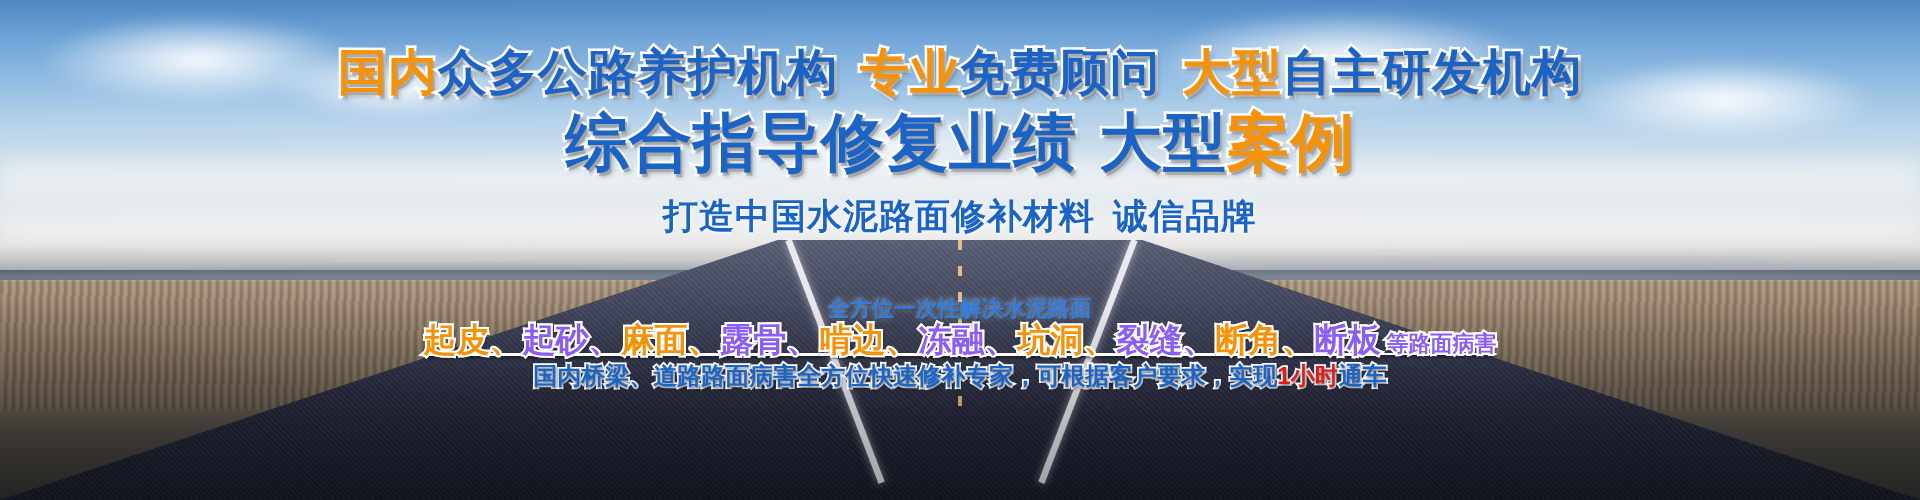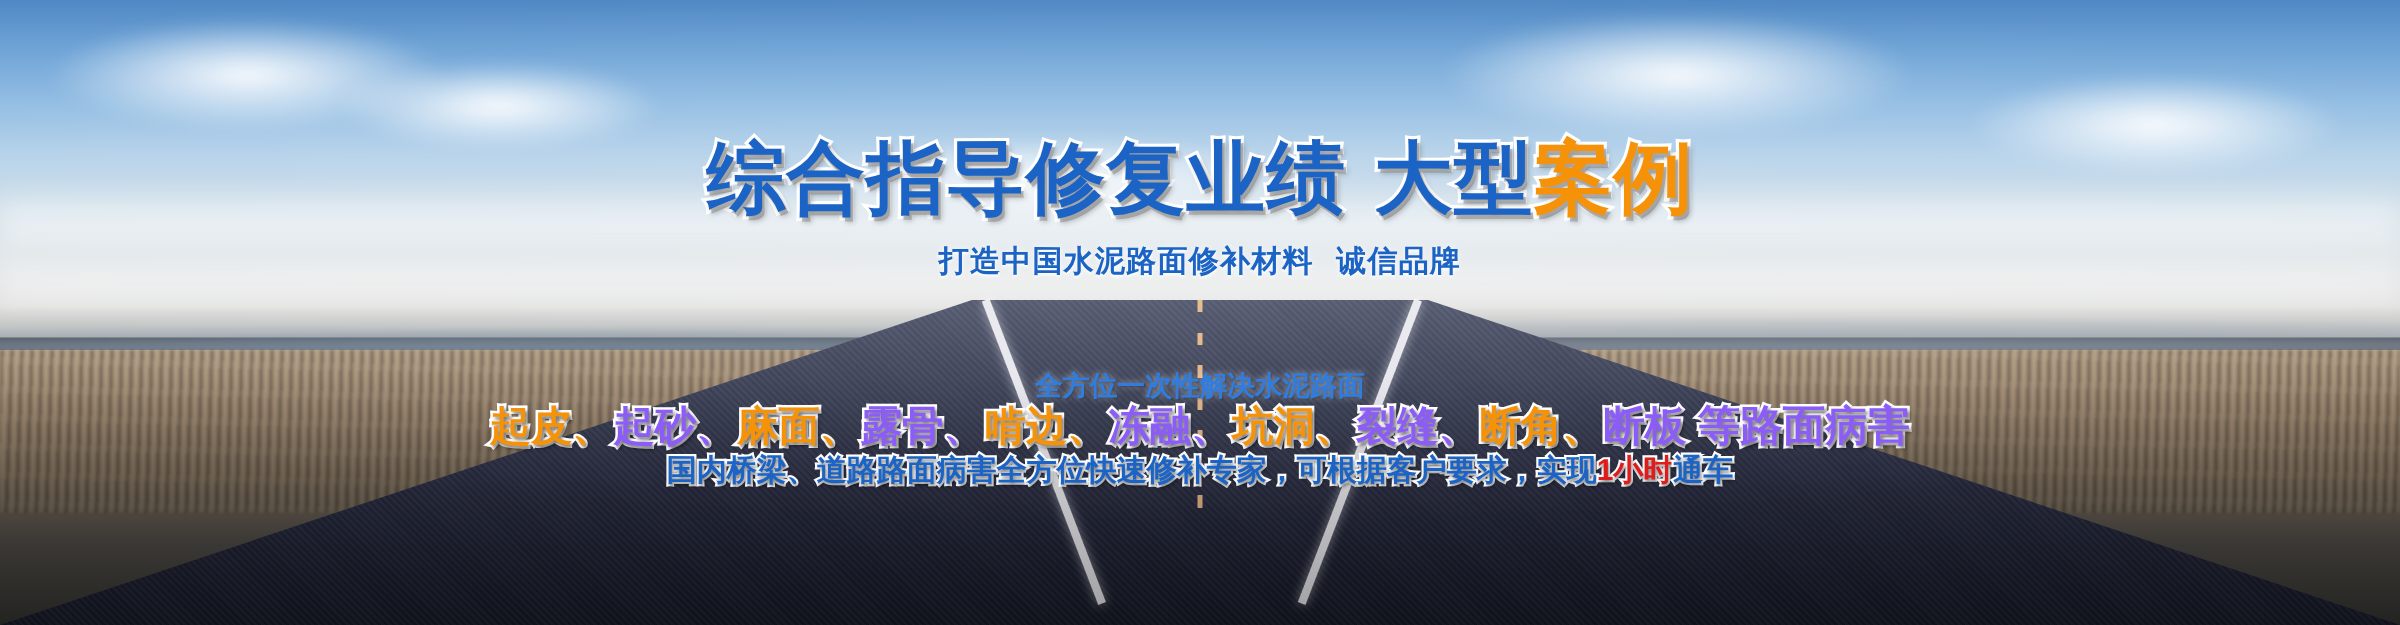--- a/index.html
+++ b/index.html
@@ -129,21 +129,21 @@
     paint-order: stroke fill;
     text-shadow:
        2px 3px 0 rgba(120,120,120,.45),
        3px 4px 4px rgba(80,80,80,.35);
   }
   .headline .gap { display:inline-block; width:22px; }
 
   .sub {
     position:absolute; left:0; width:100%;
     text-align:center; white-space:nowrap;
-    color:#1b63c4; font-weight:bold; font-size:24px;
+    color:#1b63c4; font-weight:bold; font-size:35px;
     letter-spacing:1px;
     text-shadow: 0 1px 2px rgba(255,255,255,.85), 0 0 6px rgba(255,255,255,.7);
   }
   .sub1 { top:193px; }
   .sub2 { top:228px; }
   .sub .gap { display:inline-block; width:18px; }
 
   .road-line {
     position:absolute; left:0; width:100%;
     text-align:center; white-space:nowrap; font-weight:bold;
@@ -153,24 +153,25 @@
     text-shadow:0 0 5px rgba(255,255,255,.55), 1px 1px 2px rgba(0,0,0,.6);
   }
   .rl2 {
     top:318px; font-size:33px;
     letter-spacing:0px;
   }
   .rl2 .seg {
     -webkit-text-stroke: 4px #ffffff;
     paint-order: stroke fill;
     text-shadow: 2px 2px 3px rgba(0,0,0,.55);
+    text-decoration: underline;
   }
   .rl2 .blue  { color:#8b5cf6; }
   .rl2 .orange{ color:#f59208; }
-  .rl2 .tail  { font-size:34px; }
+  .rl2 .tail  { font-size:22px; }
 
   .rl3 {
     top:360px; font-size:24px; color:#1b63c4;
   }
   .rl3 .seg {
     -webkit-text-stroke: 3.5px #ffffff;
     paint-order: stroke fill;
     text-shadow: 1px 2px 3px rgba(0,0,0,.5);
   }
   .rl3 .red { color:#e01b1b; }
@@ -199,20 +200,23 @@
     <div class="road"></div>
     <div class="laneL"></div>
     <div class="laneR"></div>
     <div class="dashes"></div>
 
     <div class="vignette"></div>
   </div>
 
   <div class="content">
 
+    <div class="headline h1">
+      <span class="seg orange">国内</span><span class="seg blue">众多公路养护机构</span><span class="gap"></span><span class="seg orange">专业</span><span class="seg blue">免费顾问</span><span class="gap"></span><span class="seg orange">大型</span><span class="seg blue">自主研发机构</span>
+    </div>
 
     <div class="headline h2">
       <span class="seg blue">综合指导修复业绩</span><span class="gap"></span><span class="seg blue">大型</span><span class="seg orange">案例</span>
     </div>
 
     <div class="sub sub1">
       <span>打造中国水泥路面修补材料</span><span class="gap"></span><span>诚信品牌</span>
     </div>
 
     <div class="road-line rl1">全方位一次性解决水泥路面</div>

